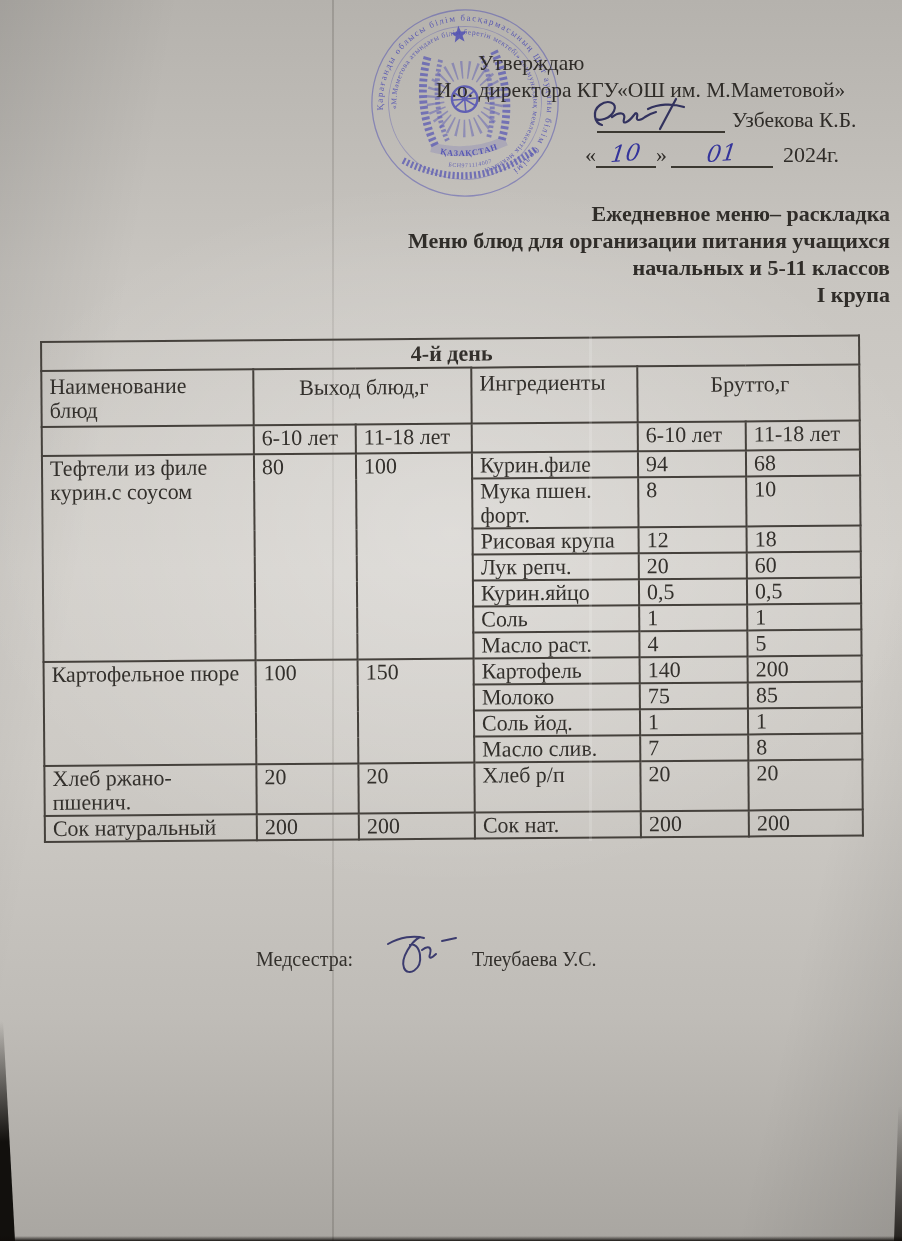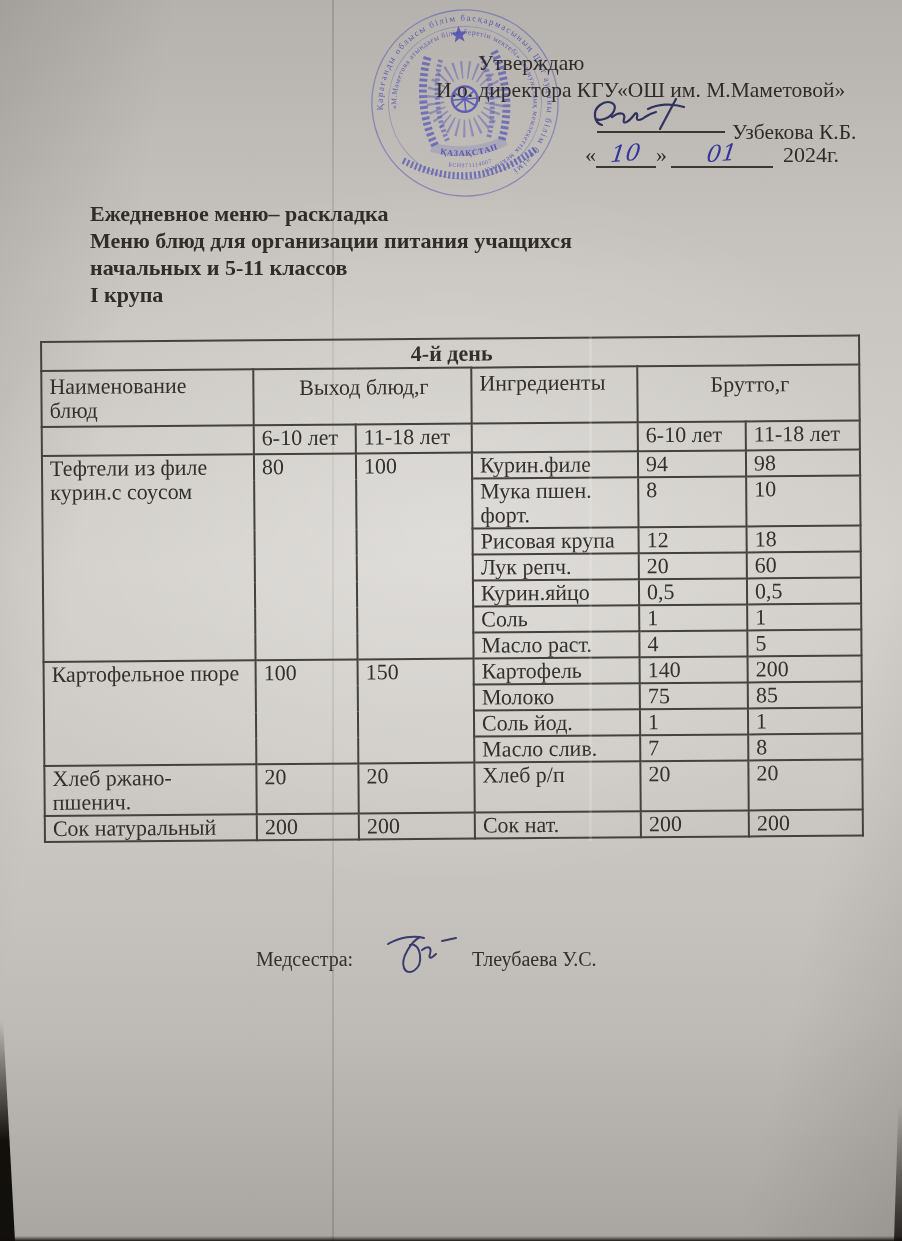--- a/index.html
+++ b/index.html
@@ -32,30 +32,30 @@
   .stamp{position:absolute;left:366px;top:5px;width:198px;height:196px;
     transform:rotate(-5deg);opacity:.93;}
 
   
   .approval{position:absolute;left:436px;top:50px;width:450px;
     font-size:21.5px;line-height:27px;color:#2f2c28;}
   .a1{margin-left:42px;}
   .sig-row{position:relative;height:31px;margin-top:3px;}
   .sig-line{position:absolute;left:161px;top:0;width:128px;height:24px;border-bottom:2px solid #3b3831;}
   .director-signature{position:absolute;left:152px;top:-12px;}
-  .sig-name{position:absolute;left:296px;top:0;margin-top:12px;}
+  .sig-name{position:absolute;left:296px;top:0;}
   .date-row{position:relative;margin-left:149px;margin-top:2px;font-size:22px;height:34px;white-space:nowrap;}
   .blank{display:inline-block;border-bottom:2px solid #3b3831;text-align:center;height:26px;vertical-align:bottom;}
   .blank-day{width:60px;}
   .blank-month{width:102px;margin-left:4px;margin-right:10px;}
   .hand{display:inline-block;font-style:italic;color:#34349b;font-size:23px;
     transform:skewX(-12deg) rotate(-5deg);font-family:"DejaVu Serif", serif;}
 
   
-  .title{position:absolute;left:90px;top:200px;width:800px;text-align:left;
+  .title{position:absolute;left:90px;top:200px;width:800px;text-align:right;
     font-weight:bold;font-size:22px;line-height:27px;color:#302d29;}
 
   
   .menu-table{position:absolute;left:42px;top:341px;width:818px;
     border-collapse:collapse;table-layout:fixed;
     transform:rotate(-0.45deg);transform-origin:0 50%;}
   .menu-table td{border:2px solid #45413c;vertical-align:top;
     padding:0 4px 0 7px;font-size:22px;line-height:24px;color:#33302c;
     white-space:pre-line;overflow:hidden;}
   tr.day td{font-weight:bold;text-align:center;height:26px;line-height:26px;padding-top:1px;}
@@ -156,21 +156,21 @@
       <td>11-18 лет</td>
     </tr>
 
     <tr class="r1">
       <td rowspan="7">Тефтели из филе
 курин.с соусом</td>
       <td rowspan="7">80</td>
       <td rowspan="7">100</td>
       <td>Курин.филе</td>
       <td>94</td>
-      <td>98</td>
+      <td>68</td>
     </tr>
     <tr class="r2">
       <td>Мука пшен.
 форт.</td>
       <td>8</td>
       <td>10</td>
     </tr>
     <tr class="r1">
       <td>Рисовая крупа</td>
       <td>12</td>

